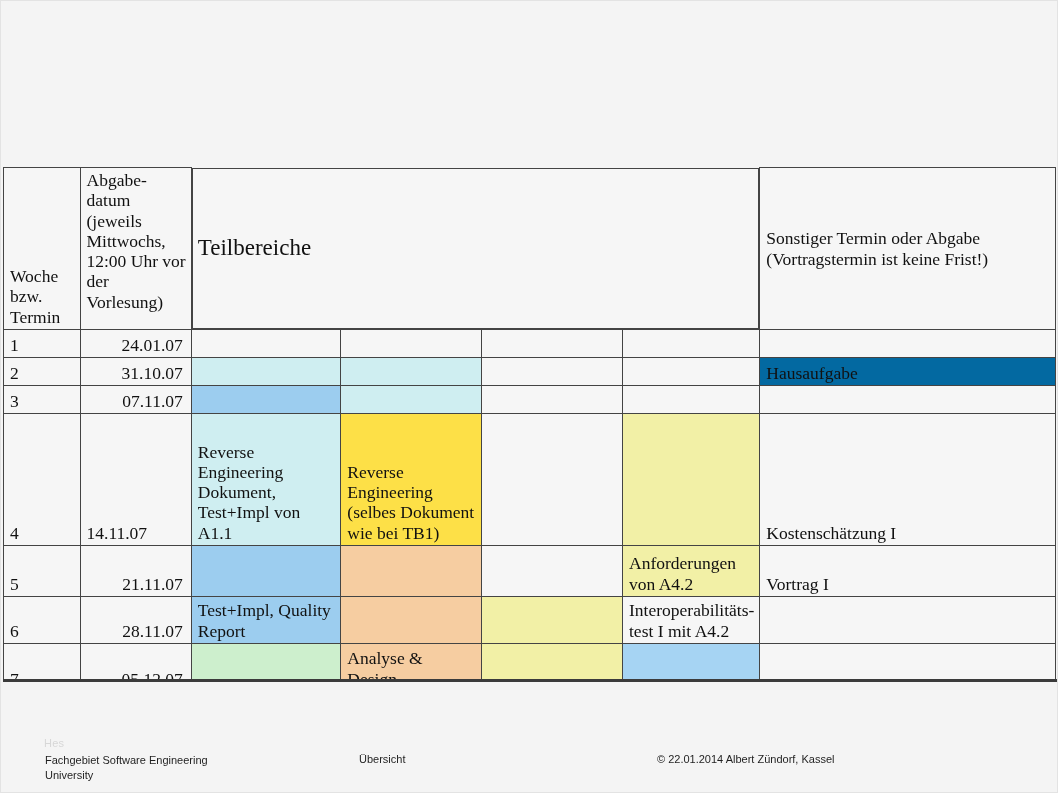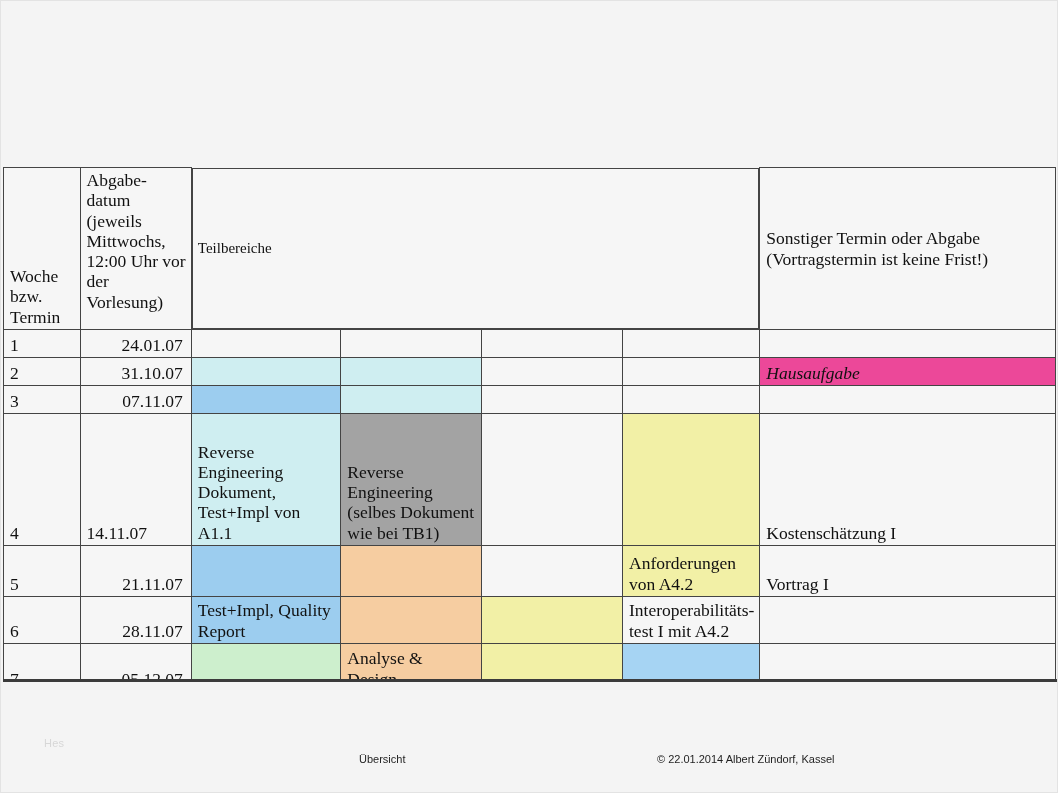--- a/index.html
+++ b/index.html
@@ -165,21 +165,21 @@
           <td colspan="4" style="padding:0;border:none;background:transparent;">
             <table style="border-collapse:collapse;table-layout:fixed;width:100%;height:100%;">
               <colgroup>
                 <col style="width:86px">
                   <col style="width:81px">
                   <col style="width:81px">
                   <col style="width:79px">
               </colgroup>
               <tbody>
                   <tr>
-                <td colspan="4" class="center" style="height:30px;vertical-align:middle;border:1px solid #444;background:#f6f6f6;padding:2px 5px;font-family:'Liberation Serif',serif;font-size:15px;">Teilbereiche</td>
+                <td colspan="4" class="center" style="height:30px;vertical-align:middle;border:1px solid #444;background:#f6f6f6;padding:2px 5px;font-family:'Liberation Serif',serif;font-size:23px;">Teilbereiche</td>
               </tr>
             </tbody>
               </table>
           </td>
           <td class="bold" style="vertical-align:middle;">Sonstiger Termin oder Abgabe (Vortragstermin ist keine Frist!)</td>
         </tr>
 
       <tr class="r-1">
             <td>1</td>
             <td style="text-align: right; padding-right: 8px;">24.01.07</td>
@@ -189,36 +189,36 @@
             <td style="background: rgb(246, 246, 246);"></td>
             <td style="background: rgb(246, 246, 246);"></td>
           </tr>
           <tr class="r-2">
             <td>2</td>
             <td style="text-align: right; padding-right: 8px;">31.10.07</td>
             <td style="background: rgb(207, 238, 241);"></td>
             <td style="background: rgb(207, 238, 241);"></td>
             <td style="background: rgb(246, 246, 246);"></td>
             <td style="background: rgb(246, 246, 246);"></td>
-            <td style="background: #ec4899; font-style: italic;">Hausaufgabe</td>
+            <td style="background: #0369a1;">Hausaufgabe</td>
           </tr>
           <tr class="r-3">
             <td>3</td>
             <td style="text-align: right; padding-right: 8px;">07.11.07</td>
             <td style="background: rgb(156, 205, 239);"></td>
             <td style="background: rgb(207, 238, 241);"></td>
             <td style="background: rgb(246, 246, 246);"></td>
             <td style="background: rgb(246, 246, 246);"></td>
             <td style="background: rgb(246, 246, 246);"></td>
           </tr>
           <tr class="r-4">
             <td>4</td>
             <td style="text-align: left; padding-right: 8px;">14.11.07</td>
             <td style="background: rgb(207, 238, 241);">Reverse Engineering Dokument, Test+Impl von A1.1</td>
-            <td style="background: #a3a3a3;">Reverse Engineering (selbes Dokument wie bei TB1)</td>
+            <td style="background: #fde047;">Reverse Engineering (selbes Dokument wie bei TB1)</td>
             <td style="background: rgb(246, 246, 246);"></td>
             <td style="background: rgb(242, 240, 166);"></td>
             <td style="background: rgb(246, 246, 246);">Kostenschätzung I</td>
           </tr>
           <tr class="r-5">
             <td>5</td>
             <td style="text-align: right; padding-right: 8px;">21.11.07</td>
             <td style="background: rgb(156, 205, 239);"></td>
             <td style="background: rgb(246, 205, 161);"></td>
             <td style="background: rgb(246, 246, 246);"></td>
@@ -242,17 +242,21 @@
             <td style="background: rgb(242, 240, 166);"></td>
             <td style="background: rgb(166, 212, 243);"></td>
             <td style="background: rgb(246, 246, 246);"></td>
           </tr>
         </tbody>
     </table>
   </div>
 
   <div id="footer">
     <div id="footer-watermark">Hes</div>
+    <div id="footer-left">
+      <div>Fachgebiet Software Engineering</div>
+      <div>University</div>
+    </div>
     <div id="footer-center">Übersicht</div>
     <div id="footer-right">© 22.01.2014 Albert Zündorf, Kassel</div>
   </div>
 
 </div>
 
 </body></html>

